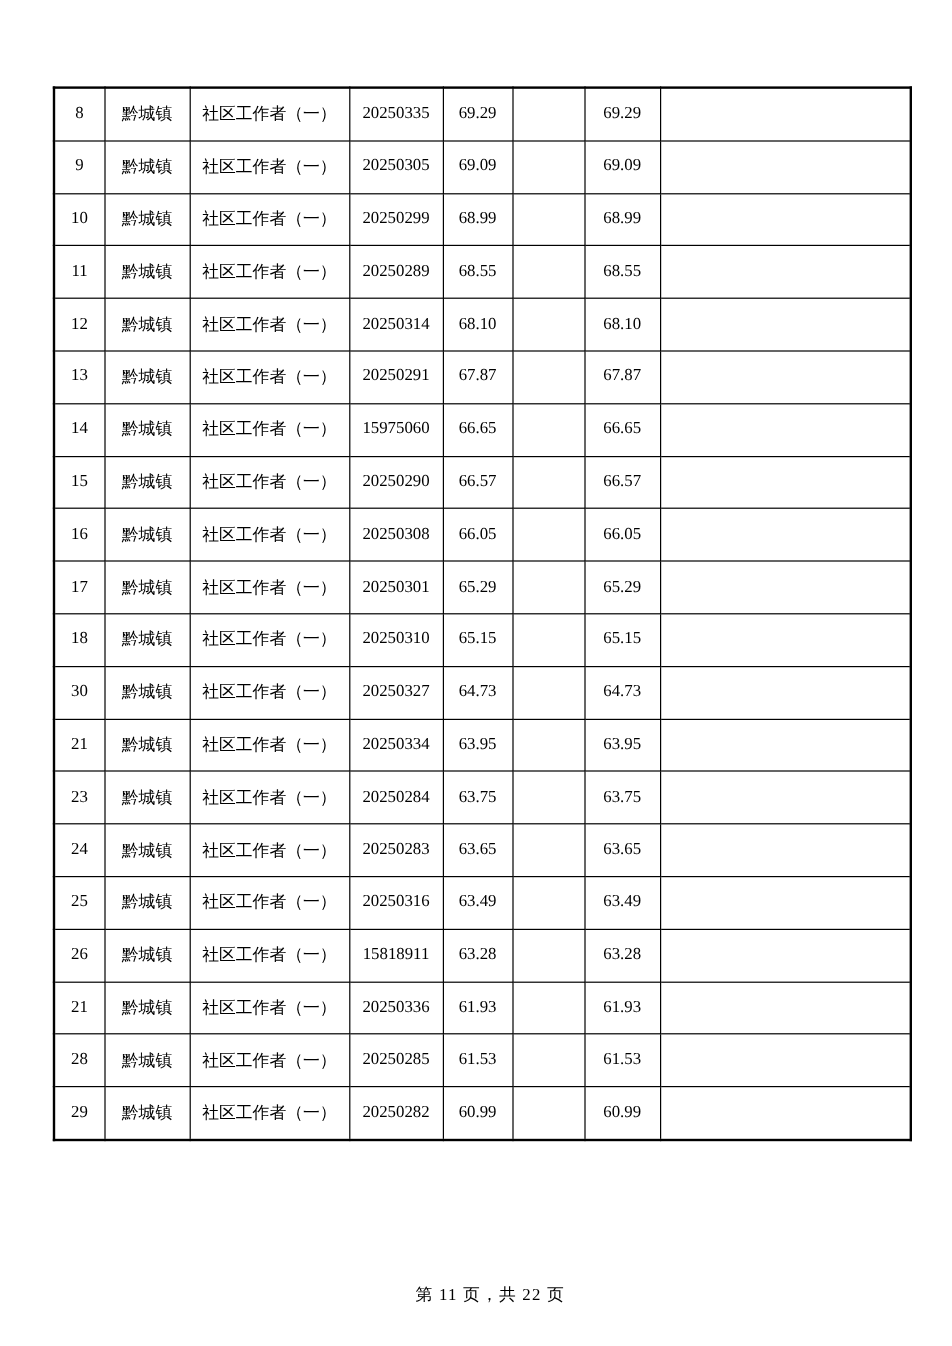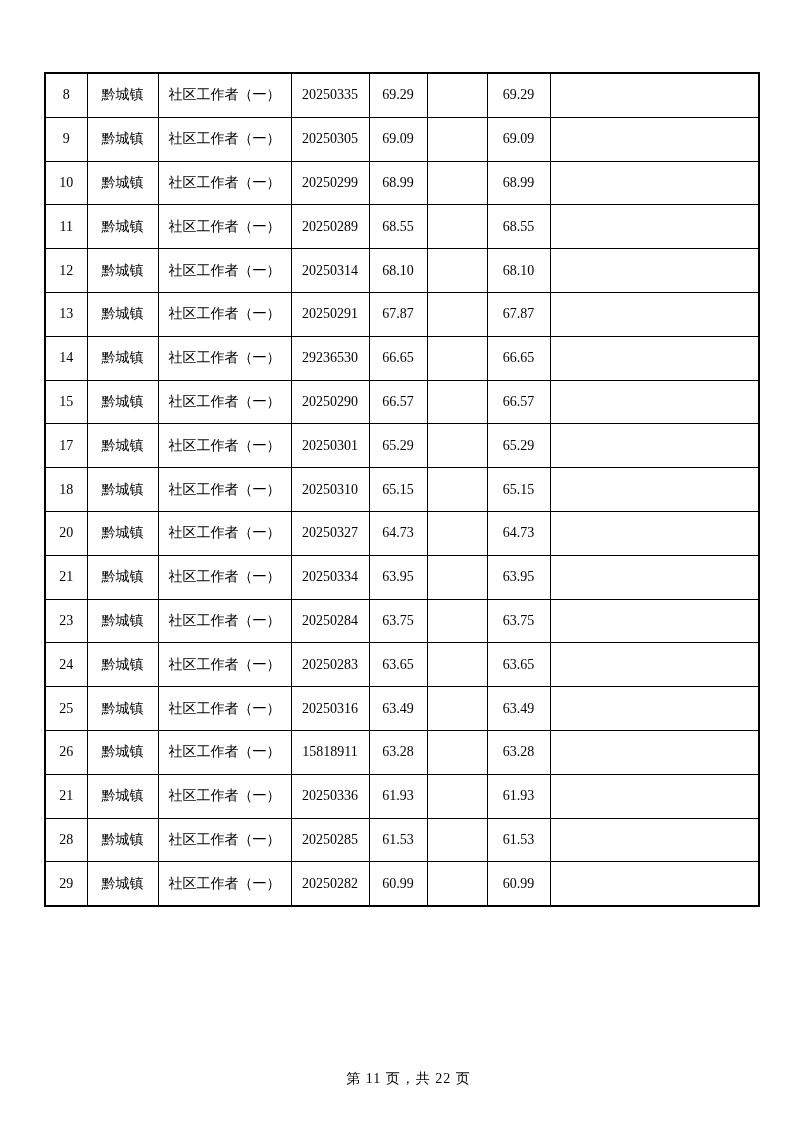--- a/index.html
+++ b/index.html
@@ -119,58 +119,68 @@
           <td>20250291</td>
           <td>67.87</td>
           <td></td>
           <td>67.87</td>
           <td></td>
         </tr>
         <tr>
           <td>14</td>
           <td>黔城镇</td>
           <td>社区工作者（一）</td>
-          <td>29236530</td>
+          <td>15975060</td>
           <td>66.65</td>
           <td></td>
           <td>66.65</td>
           <td></td>
         </tr>
         <tr>
           <td>15</td>
           <td>黔城镇</td>
           <td>社区工作者（一）</td>
           <td>20250290</td>
           <td>66.57</td>
           <td></td>
           <td>66.57</td>
           <td></td>
         </tr>
         <tr>
+          <td>16</td>
+          <td>黔城镇</td>
+          <td>社区工作者（一）</td>
+          <td>20250308</td>
+          <td>66.05</td>
+          <td></td>
+          <td>66.05</td>
+          <td></td>
+        </tr>
+        <tr>
           <td>17</td>
           <td>黔城镇</td>
           <td>社区工作者（一）</td>
           <td>20250301</td>
           <td>65.29</td>
           <td></td>
           <td>65.29</td>
           <td></td>
         </tr>
         <tr>
           <td>18</td>
           <td>黔城镇</td>
           <td>社区工作者（一）</td>
           <td>20250310</td>
           <td>65.15</td>
           <td></td>
           <td>65.15</td>
           <td></td>
         </tr>
         <tr>
-          <td>20</td>
+          <td>30</td>
           <td>黔城镇</td>
           <td>社区工作者（一）</td>
           <td>20250327</td>
           <td>64.73</td>
           <td></td>
           <td>64.73</td>
           <td></td>
         </tr>
         <tr>
           <td>21</td>

